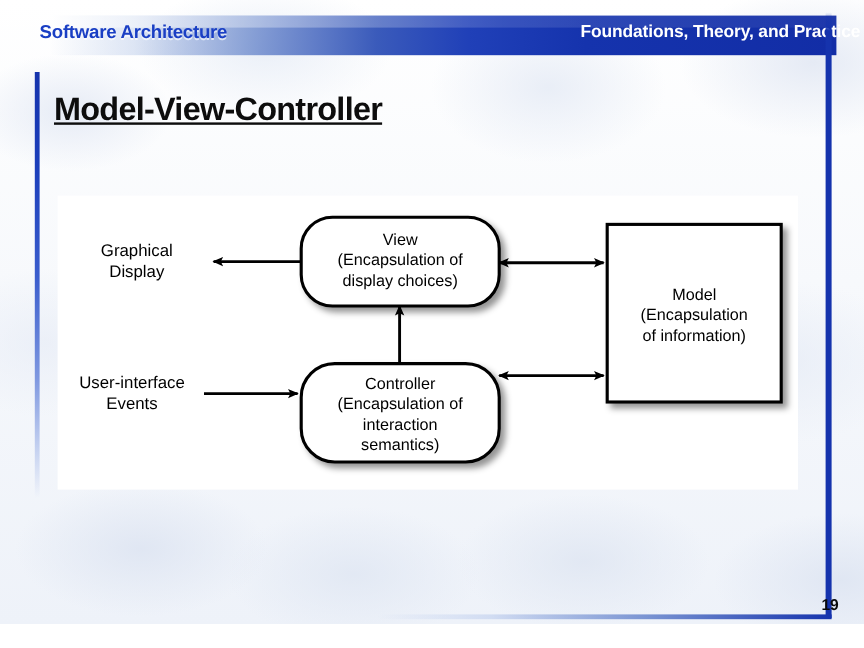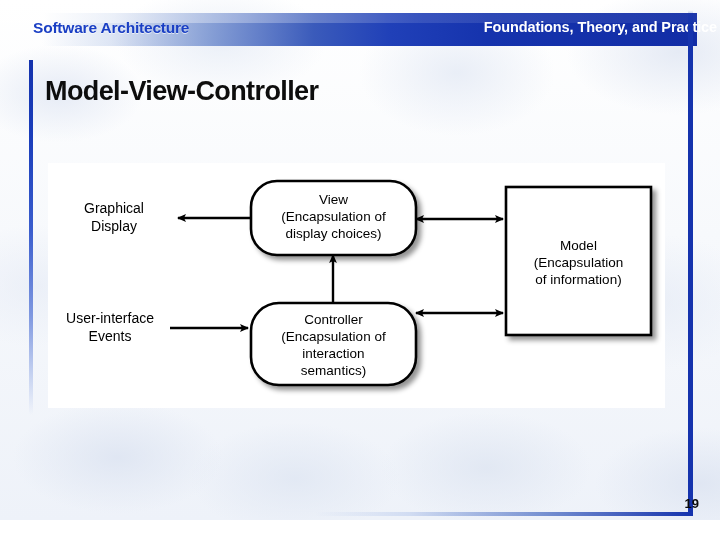--- a/index.html
+++ b/index.html
@@ -113,20 +113,21 @@
   }
   .slide-title {
     position: absolute;
     left: 45px;
     top: 76px;
     font-size: 27px;
     font-weight: bold;
     color: #0d0d0d;
     letter-spacing: -0.6px;
     white-space: nowrap;
+    text-decoration: underline;
   }
 
   
   .diagram-panel {
     position: absolute;
     left: 48px;
     top: 163px;
     width: 617px;
     height: 245px;
     background: #ffffff;

